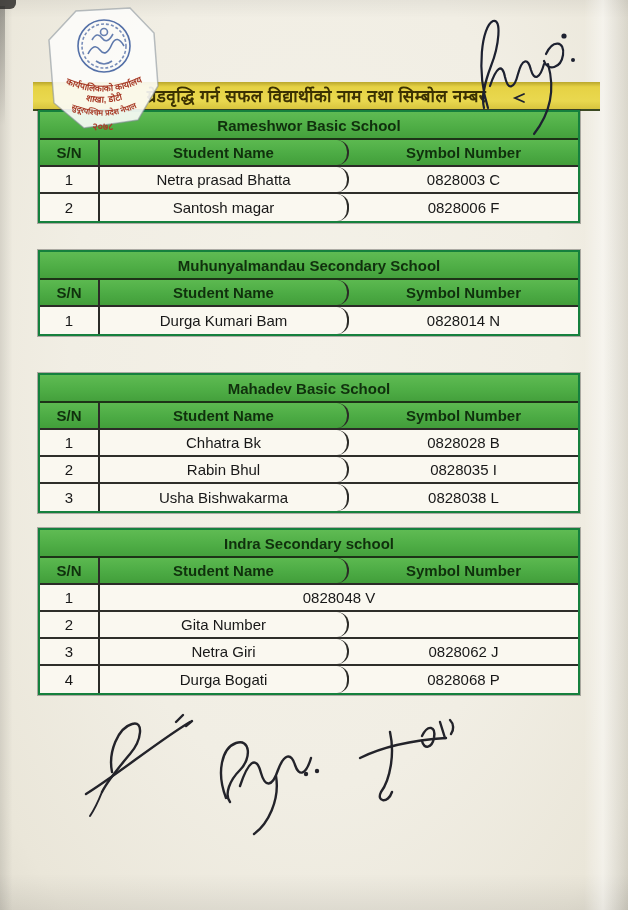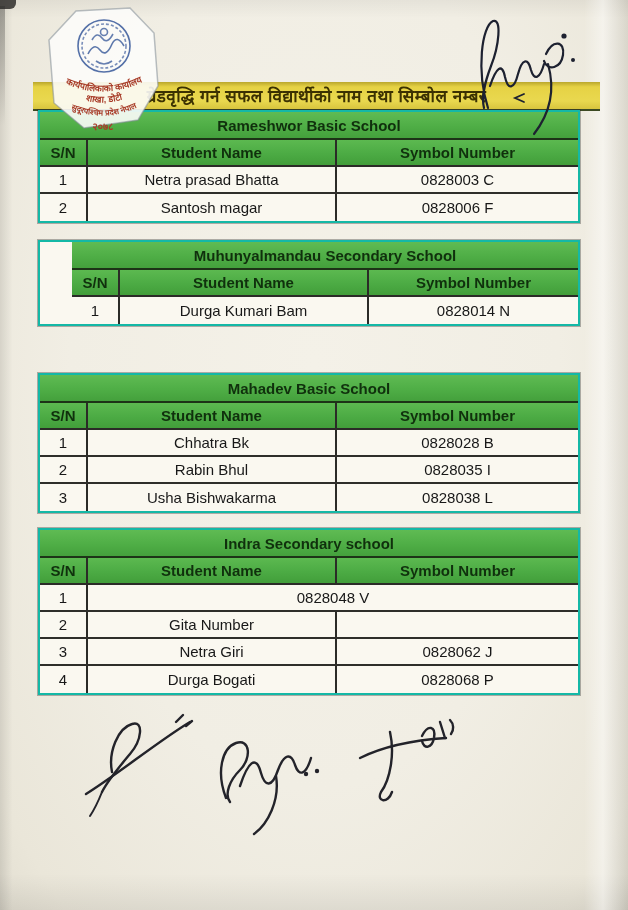--- a/index.html
+++ b/index.html
@@ -20,40 +20,40 @@
     background:linear-gradient(180deg,#baa72d 0,#e6d244 18%,#e9d84f 70%,#d8c53e 100%);
     display:flex;align-items:center;justify-content:center;
     border-bottom:2px solid #3c4a22;
   }
   .banner span{font-size:17px;font-weight:bold;color:#3b3102;letter-spacing:.5px;}
 
   
   .tbl{
     position:absolute;left:38px;width:542px;
     background:#faf8f0;
-    border:2px solid #14b8a6; box-shadow:0 0 0 1px rgba(43,43,39,.35);
+    border:2px solid #15803d; box-shadow:0 0 0 1px rgba(43,43,39,.35);
     box-sizing:border-box;
   }
   .trow{display:flex;box-sizing:border-box;}
   .trow > div{display:flex;align-items:center;justify-content:center;box-sizing:border-box;}
   .title-row{
     height:26px;border-bottom:2px solid #1d3317;
     background:linear-gradient(180deg,#5fbb53 0,#4fae46 55%,#44a03c 100%);
     display:flex;align-items:center;justify-content:center;
   }
   .title-row span{font-size:15px;font-weight:bold;color:#10300d;}
   .head-row{
     height:27px;border-bottom:2px solid #2b2b27;
     background:linear-gradient(180deg,#5cb950 0,#4cab44 55%,#429e3a 100%);
   }
   .head-row div{font-size:15px;font-weight:bold;color:#10300d;}
   .data-row{height:27px;font-size:15px;color:#181818;border-bottom:2px solid #2e2e2a;}
   .data-row:last-child{border-bottom:none;}
-  .c-sn{width:48px;border-right:2px solid #2b2b27;}
-  .c-name{width:249px;border-right:2px solid #2b2b27;}
+  .c-sn{width:60px;border-right:2px solid #2b2b27;}
+  .c-name{width:249px;border-right:2px solid #2b2b27;border-radius:12px;}
   .c-sym{flex:1;}
 
   
   .stamp{position:absolute;left:44px;top:6px;width:118px;height:130px;z-index:5;}
   
   .sig-tr{position:absolute;left:460px;top:8px;width:130px;height:130px;z-index:6;overflow:visible;}
   .sig-bottom{position:absolute;left:78px;top:702px;width:390px;height:140px;overflow:visible;}
   svg{display:block;}
 </style>
 </head>
@@ -80,21 +80,21 @@
         <div class="c-sn">1</div>
         <div class="c-name">Netra prasad Bhatta</div>
         <div class="c-sym">0828003 C</div>
       </div>
       <div class="trow data-row">
         <div class="c-sn">2</div>
         <div class="c-name">Santosh magar</div>
         <div class="c-sym">0828006 F</div>
       </div>
     </div>
-    <div class="tbl" style="top: 240px; padding-left: 32px;">
+    <div class="tbl" style="top: 250px;">
       <div class="title-row">
         <span>Muhunyalmandau Secondary School</span>
       </div>
       <div class="trow head-row">
         <div class="c-sn">S/N</div>
         <div class="c-name">Student Name</div>
         <div class="c-sym">Symbol Number</div>
       </div>
       <div class="trow data-row">
         <div class="c-sn">1</div>

